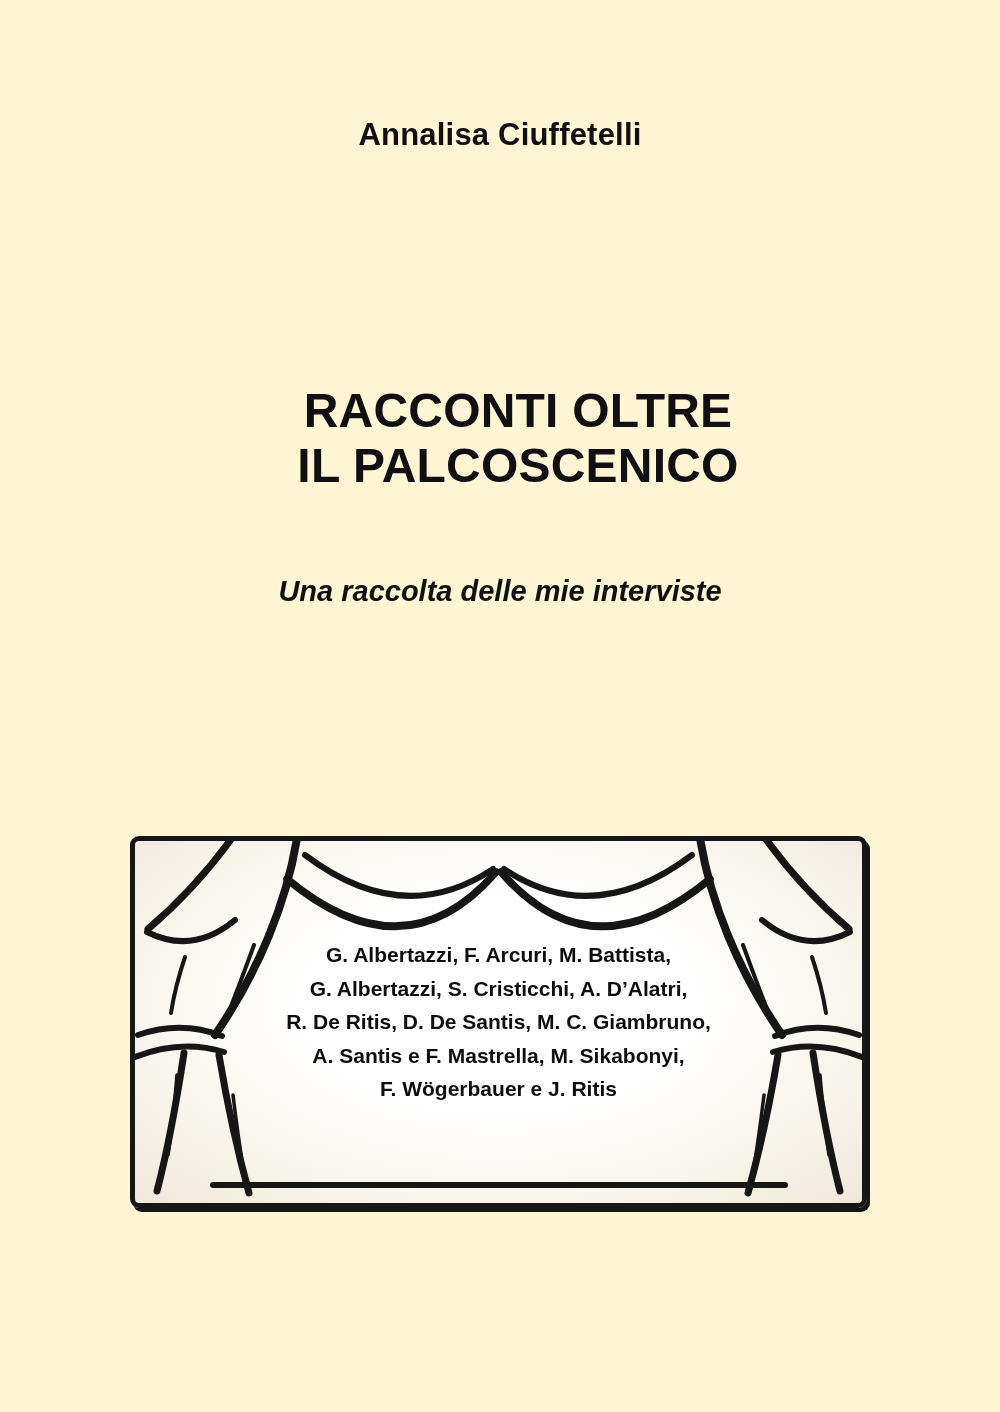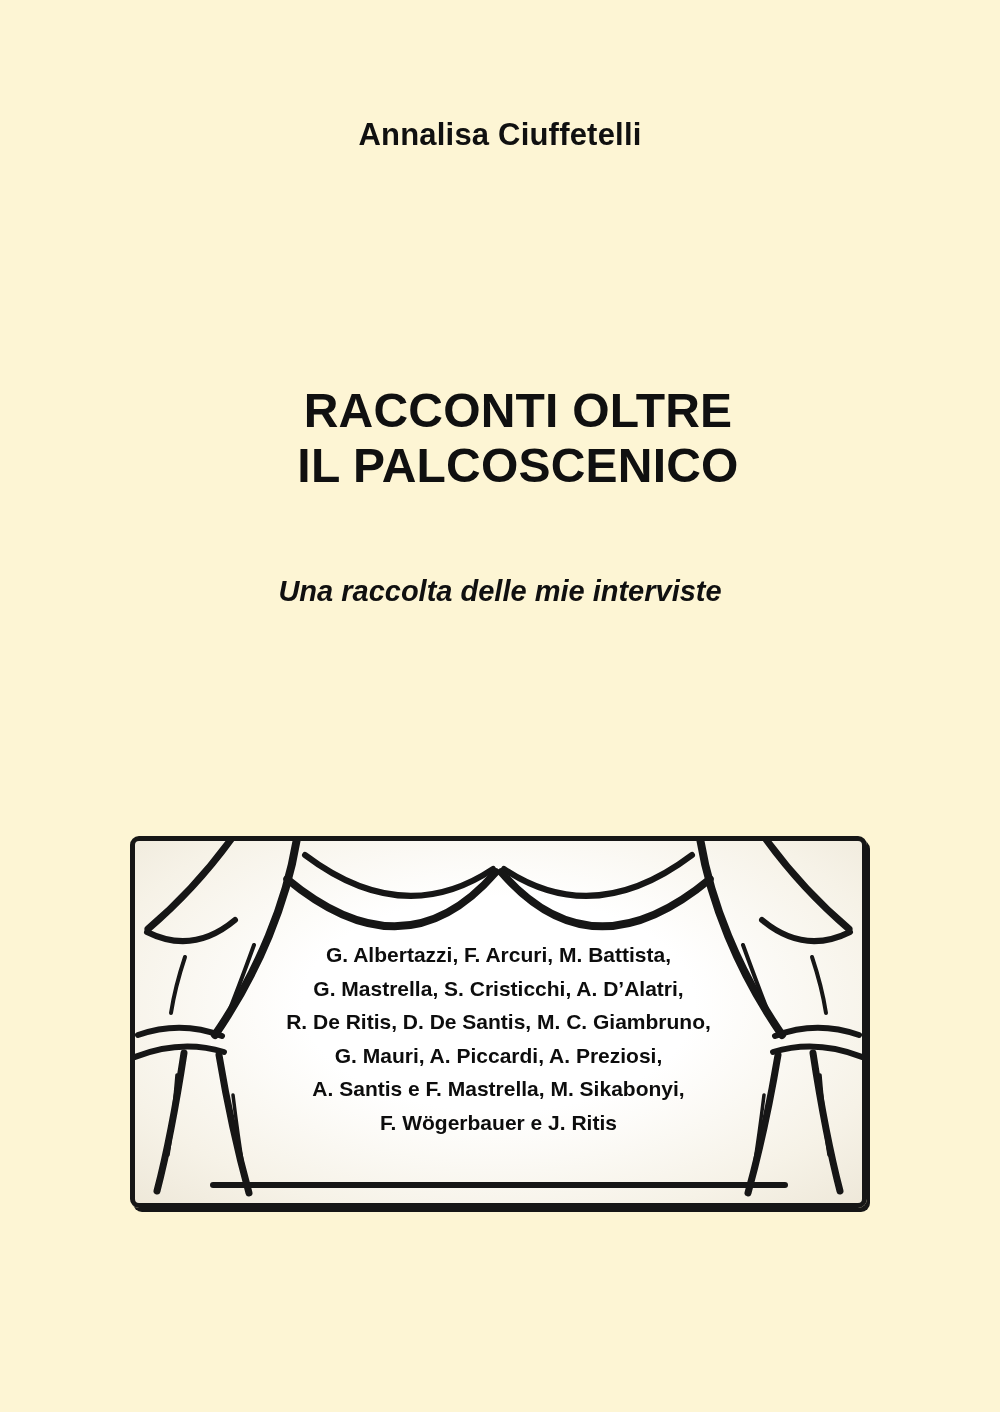--- a/index.html
+++ b/index.html
@@ -134,21 +134,20 @@
         <path d="M 84,214 C 92,262 103,312 114,352" stroke-width="7"></path>
         <path d="M 42,234 Q 38,282 33,314" stroke-width="3.5"></path>
         <path d="M 98,254 Q 103,295 108,326" stroke-width="3.5"></path>
       </g>
 
       <path d="M 78,344 L 650,344" stroke-width="6"></path>
     </svg>
 
     <div class="names">
       <div class="name-line">G. Albertazzi, F. Arcuri, M. Battista,</div>
-      <div class="name-line">G. Mastrella, S. Cristicchi, A. D’Alatri,</div>
+      <div class="name-line">G. Albertazzi, S. Cristicchi, A. D’Alatri,</div>
       <div class="name-line">R. De Ritis, D. De Santis, M. C. Giambruno,</div>
-      <div class="name-line">G. Mauri, A. Piccardi, A. Preziosi,</div>
       <div class="name-line">A. Santis e F. Mastrella, M. Sikabonyi,</div>
       <div class="name-line">F. Wögerbauer e J. Ritis</div>
     </div>
 
   </div>
 </div>
 
 </body></html>

